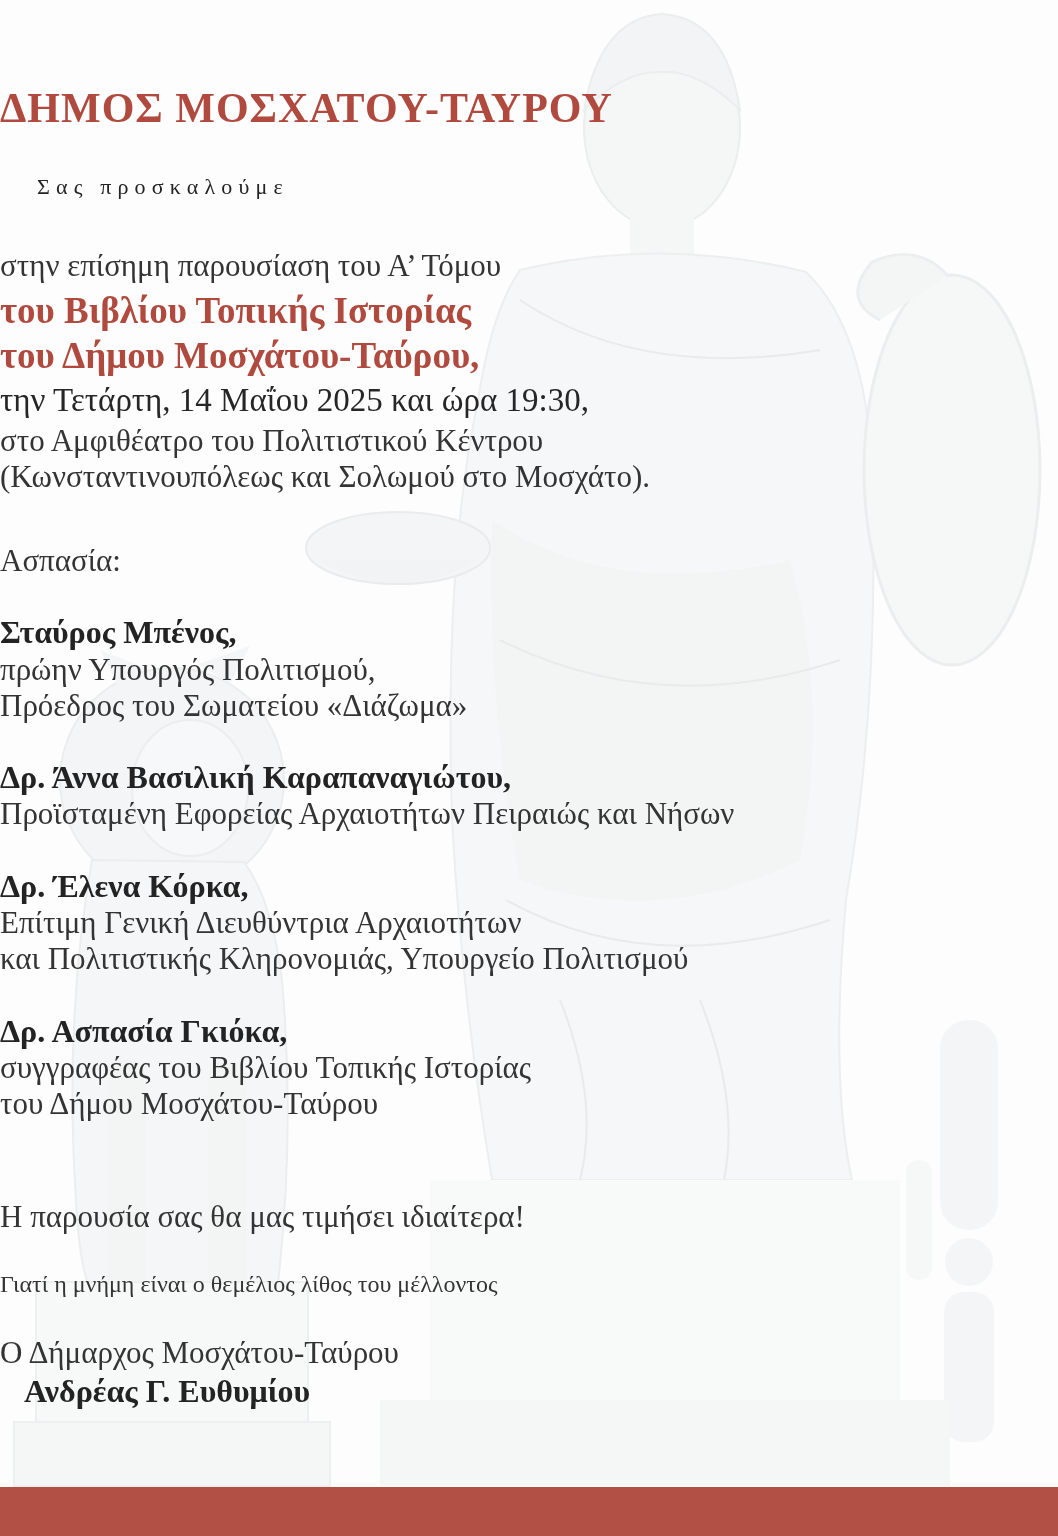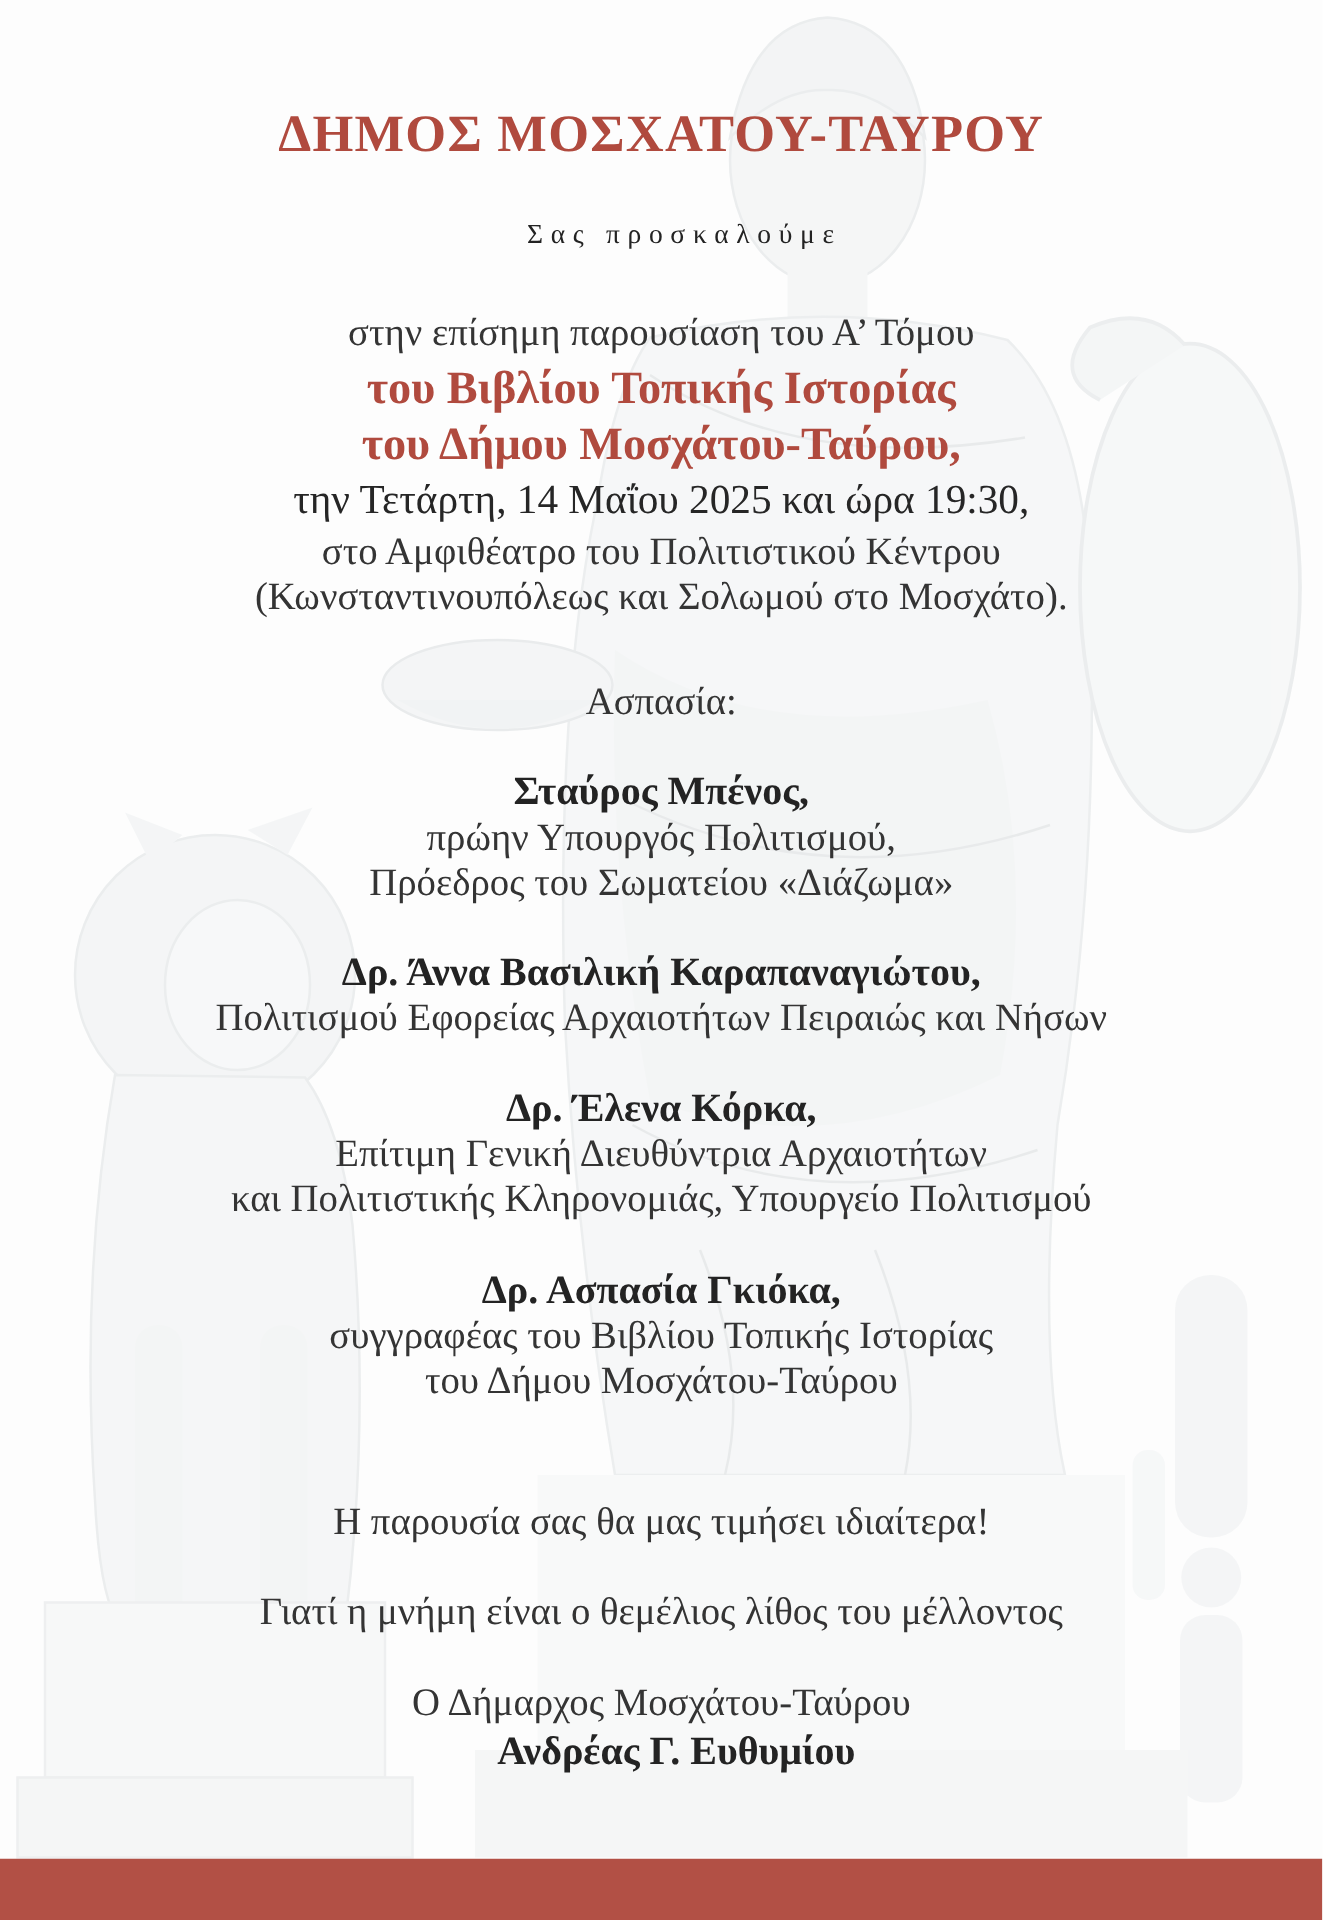--- a/index.html
+++ b/index.html
@@ -16,21 +16,21 @@
   }
   .watermark {
     position: absolute;
     inset: 0;
     z-index: 0;
     pointer-events: none;
   }
   .content {
     position: relative;
     z-index: 1;
-    text-align: center;
+    text-align: left;
     padding-top: 84px;
   }
   .municipality-title {
     font-size: 42px;
     font-weight: bold;
     letter-spacing: 1px;
     color: #b04a3e;
   }
   .invite-line {
     margin-top: 42px;
@@ -75,21 +75,21 @@
     font-weight: bold;
     color: #232323;
     line-height: 1.2;
   }
   .speaker-title {
     font-size: 31px;
     line-height: 1.17;
     color: #343434;
   }
   .closing-1 { margin-top: 76px; font-size: 31px; color: #343434; }
-  .closing-2 { margin-top: 36px; font-size: 31px; color: #343434; }
+  .closing-2 { margin-top: 36px; font-size: 24px; color: #343434; }
   .signature { margin-top: 36px; }
   .signature-role { font-size: 31px; color: #343434; line-height: 1.2; }
   .signature-name { font-size: 32px; font-weight: bold; color: #232323; line-height: 1.25; padding-left: 24px; }
   .footer-bar {
     position: absolute;
     left: 0; right: 0; bottom: 0;
     height: 49px;
     background: #b25045;
     z-index: 2;
   }
@@ -179,21 +179,21 @@
     <div class="speakers-heading">Ασπασία:</div>
 
     <div class="speaker">
       <div class="speaker-name">Σταύρος Μπένος,</div>
       <div class="speaker-title">πρώην Υπουργός Πολιτισμού,</div>
       <div class="speaker-title">Πρόεδρος του Σωματείου «Διάζωμα»</div>
     </div>
 
     <div class="speaker">
       <div class="speaker-name">Δρ. Άννα Βασιλική Καραπαναγιώτου,</div>
-      <div class="speaker-title">Πολιτισμού Εφορείας Αρχαιοτήτων Πειραιώς και Νήσων</div>
+      <div class="speaker-title">Προϊσταμένη Εφορείας Αρχαιοτήτων Πειραιώς και Νήσων</div>
     </div>
 
     <div class="speaker">
       <div class="speaker-name">Δρ. Έλενα Κόρκα,</div>
       <div class="speaker-title">Επίτιμη Γενική Διευθύντρια Αρχαιοτήτων</div>
       <div class="speaker-title">και Πολιτιστικής Κληρονομιάς, Υπουργείο Πολιτισμού</div>
     </div>
 
     <div class="speaker">
       <div class="speaker-name">Δρ. Ασπασία Γκιόκα,</div>

